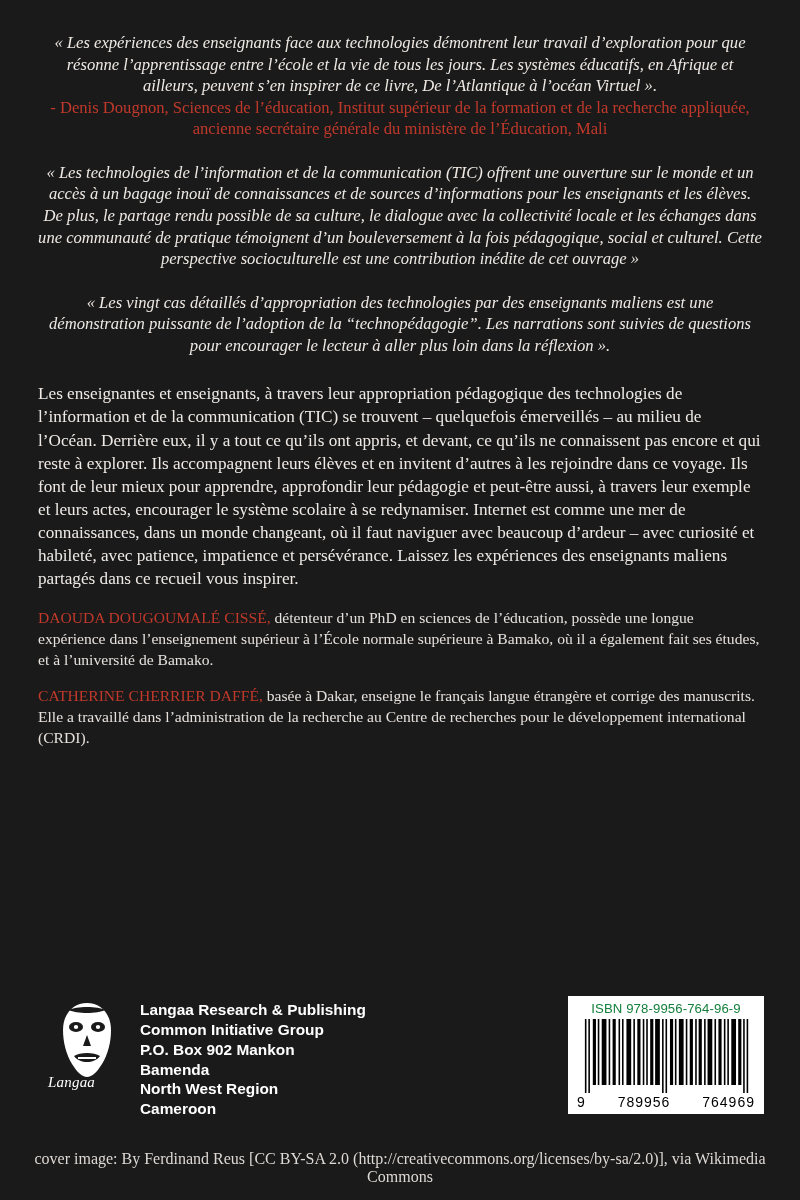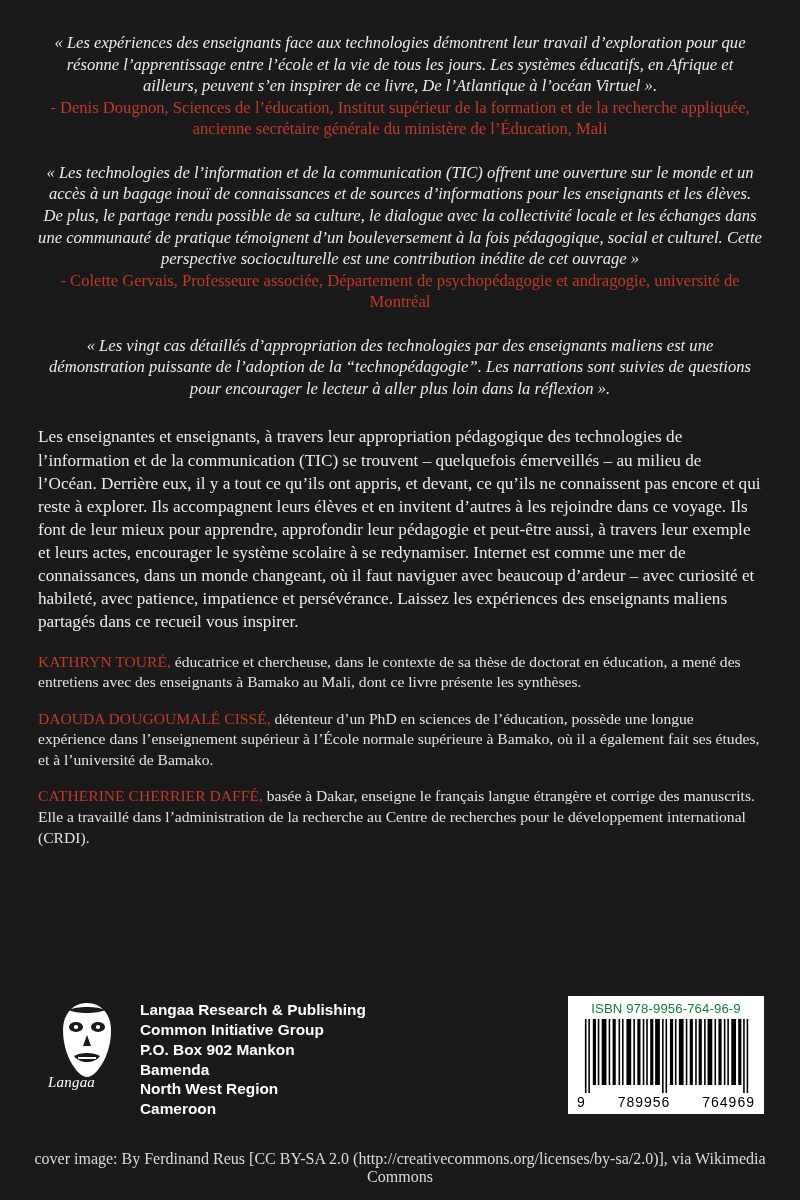--- a/index.html
+++ b/index.html
@@ -159,33 +159,29 @@
 
 <div class="page">
 
   <div class="blurb" id="blurb-1">
     <p class="quote">« Les expériences des enseignants face aux technologies démontrent leur travail d’exploration pour que résonne l’apprentissage entre l’école et la vie de tous les jours. Les systèmes éducatifs, en Afrique et ailleurs, peuvent s’en inspirer de ce livre, De l’Atlantique à l’océan Virtuel ».</p>
     <p class="attrib">- Denis Dougnon, Sciences de l’éducation, Institut supérieur de la formation et de la recherche appliquée, ancienne secrétaire générale du ministère de l’Éducation, Mali</p>
   </div>
 
   <div class="blurb" id="blurb-2">
     <p class="quote">« Les technologies de l’information et de la communication (TIC) offrent une ouverture sur le monde et un accès à un bagage inouï de connaissances et de sources d’informations pour les enseignants et les élèves. De plus, le partage rendu possible de sa culture, le dialogue avec la collectivité locale et les échanges dans une communauté de pratique témoignent d’un bouleversement à la fois pédagogique, social et culturel. Cette perspective socioculturelle est une contribution inédite de cet ouvrage »</p>
-    <p class="attrib">- Colette Gervais, Professeure associée, Département de psychopédagogie et andragogie, université de Montréal</p>
   </div>
 
   <div class="blurb" id="blurb-3">
     <p class="quote">« Les vingt cas détaillés d’appropriation des technologies par des enseignants maliens est une démonstration puissante de l’adoption de la “technopédagogie”. Les narrations sont suivies de questions pour encourager le lecteur à aller plus loin dans la réflexion ».</p>
   </div>
 
   <div class="body-text">Les enseignantes et enseignants, à travers leur appropriation pédagogique des technologies de l’information et de la communication (TIC) se trouvent – quelquefois émerveillés – au milieu de l’Océan. Derrière eux, il y a tout ce qu’ils ont appris, et devant, ce qu’ils ne connaissent pas encore et qui reste à explorer. Ils accompagnent leurs élèves et en invitent d’autres à les rejoindre dans ce voyage. Ils font de leur mieux pour apprendre, approfondir leur pédagogie et peut-être aussi, à travers leur exemple et leurs actes, encourager le système scolaire à se redynamiser. Internet est comme une mer de connaissances, dans un monde changeant, où il faut naviguer avec beaucoup d’ardeur – avec curiosité et habileté, avec patience, impatience et persévérance. Laissez les expériences des enseignants maliens partagés dans ce recueil vous inspirer.</div>
 
   <div class="bios">
-    <p class="bio">
-      <span class="bio-name">KATHRYN TOURÉ,</span><span> éducatrice et chercheuse, dans le contexte de sa thèse de doctorat en éducation, a mené des entretiens avec des enseignants à Bamako au Mali, dont ce livre présente les synthèses.</span>
-    </p>
     <p class="bio">
       <span class="bio-name">DAOUDA DOUGOUMALÉ CISSÉ,</span><span> détenteur d’un PhD en sciences de l’éducation, possède une longue expérience dans l’enseignement supérieur à l’École normale supérieure à Bamako, où il a également fait ses études, et à l’université de Bamako.</span>
     </p>
     <p class="bio">
       <span class="bio-name">CATHERINE CHERRIER DAFFÉ,</span><span> basée à Dakar, enseigne le français langue étrangère et corrige des manuscrits. Elle a travaillé dans l’administration de la recherche au Centre de recherches pour le développement international (CRDI).</span>
     </p>
   </div>
 
   <div class="publisher-row">
     <div class="logo-wrap">

